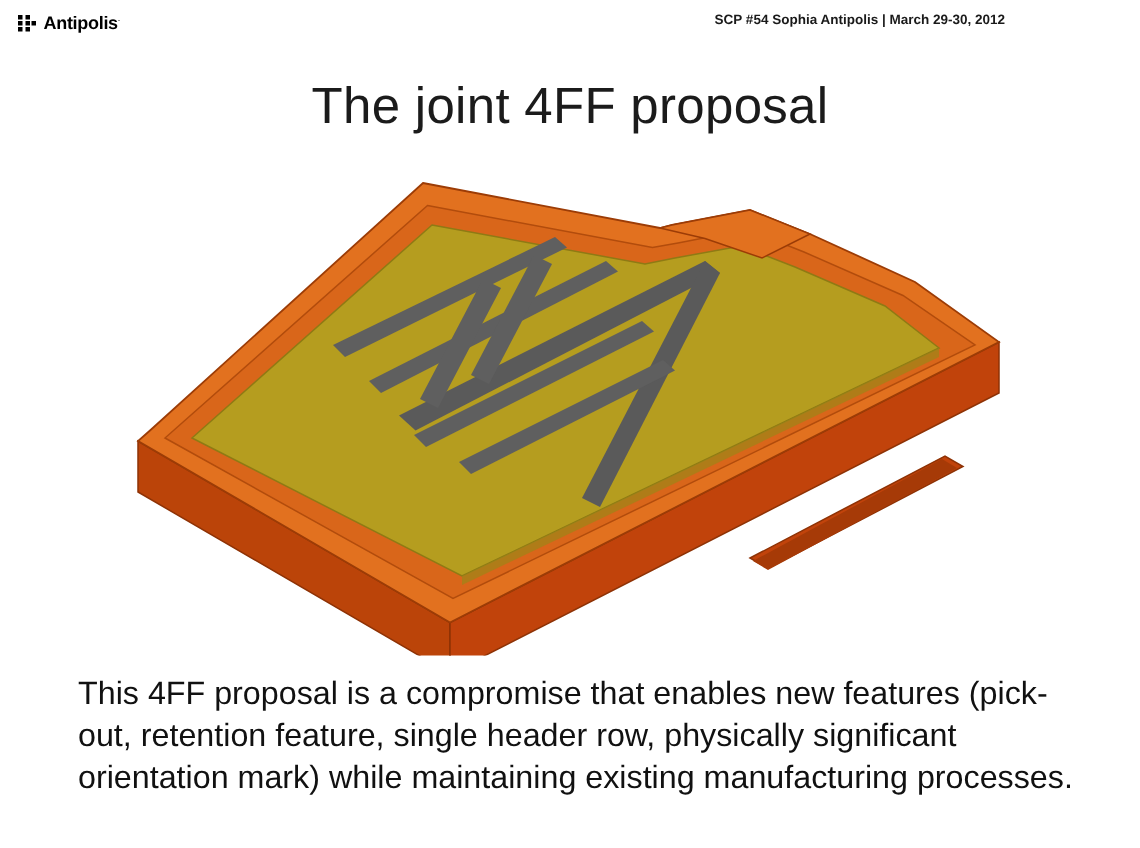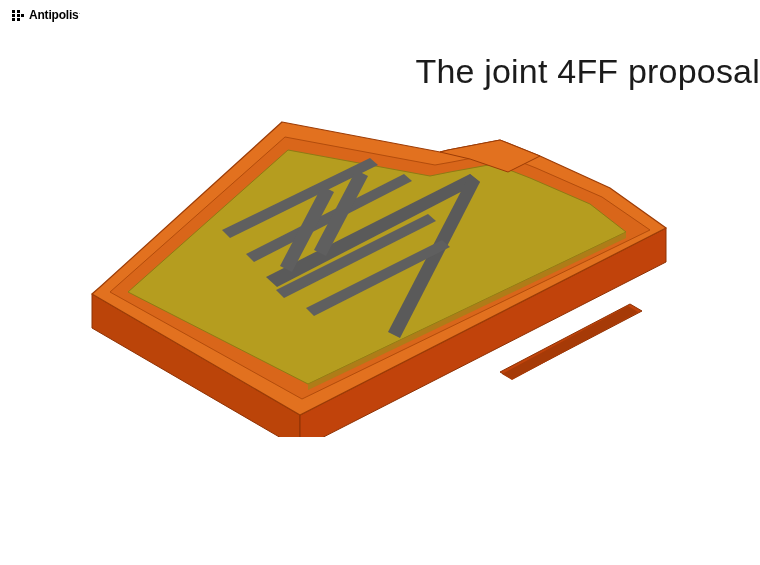--- a/index.html
+++ b/index.html
@@ -76,21 +76,21 @@
     font-weight: bold;
     white-space: nowrap;
   }
 
   
   .title {
     position: absolute;
     left: 0;
     top: 52px;
     width: 760px;
-    text-align: right;
+    text-align: center;
     font-size: 34px;
     color: #1b1b1b;
     font-weight: normal;
     letter-spacing: 0.2px;
   }
 
   
   .figure {
     position: absolute;
     left: 70px;
@@ -122,20 +122,21 @@
         <i></i>
           <i></i>
           <i></i>
           <i></i>
           <i></i>
           <i></i>
           <i></i>
       </span>
       <span class="logo-text"><span>Antipolis</span><span class="logo-reg">.</span></span>
     </div>
+    <div class="header-meta">SCP #54 Sophia Antipolis | March 29-30, 2012</div>
   </div>
 
   <div class="title">The joint 4FF proposal</div>
 
   <div class="figure">
     <svg width="620" height="325" viewBox="0 0 620 325">
       <defs>
         <clipPath id="topclip">
           <polygon points="212,10 372,40 430,30 470,45 530,68 570,90 590,108 560,128 400,255 250,300 150,262 40,198 22,182"></polygon>
         </clipPath>
@@ -183,14 +184,15 @@
         <polygon points="430,300 560,232 572,239 442,307" fill="#c1430b" stroke="#8e3205" stroke-width="1" transform="translate(0,-40)"></polygon>
         <polygon points="432,262 558,194 568,200 442,268" fill="#a63a07"></polygon>
       </g>
 
       <g>
         <polygon points="370,40 378,38 430,28 470,44 438,60 400,47" fill="#e2711f" stroke="#9c3c06" stroke-width="1"></polygon>
       </g>
     </svg>
   </div>
 
+  <div class="bodytext">This 4FF proposal is a compromise that enables new features (pick-out, retention feature, single header row, physically significant orientation mark) while maintaining existing manufacturing processes.</div>
 
 </div>
 
 </body></html>

